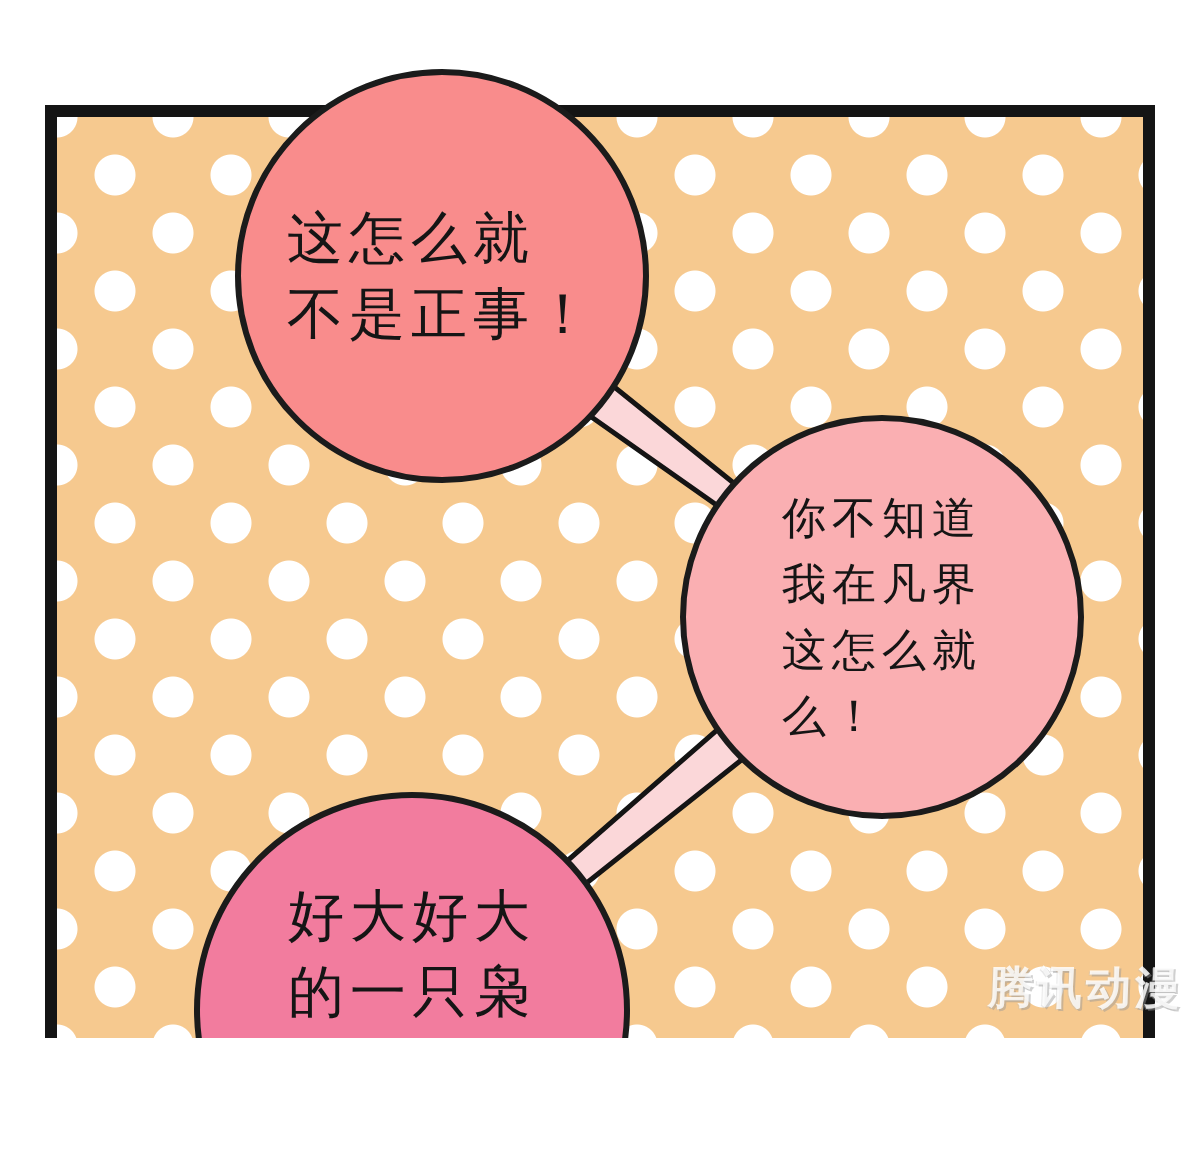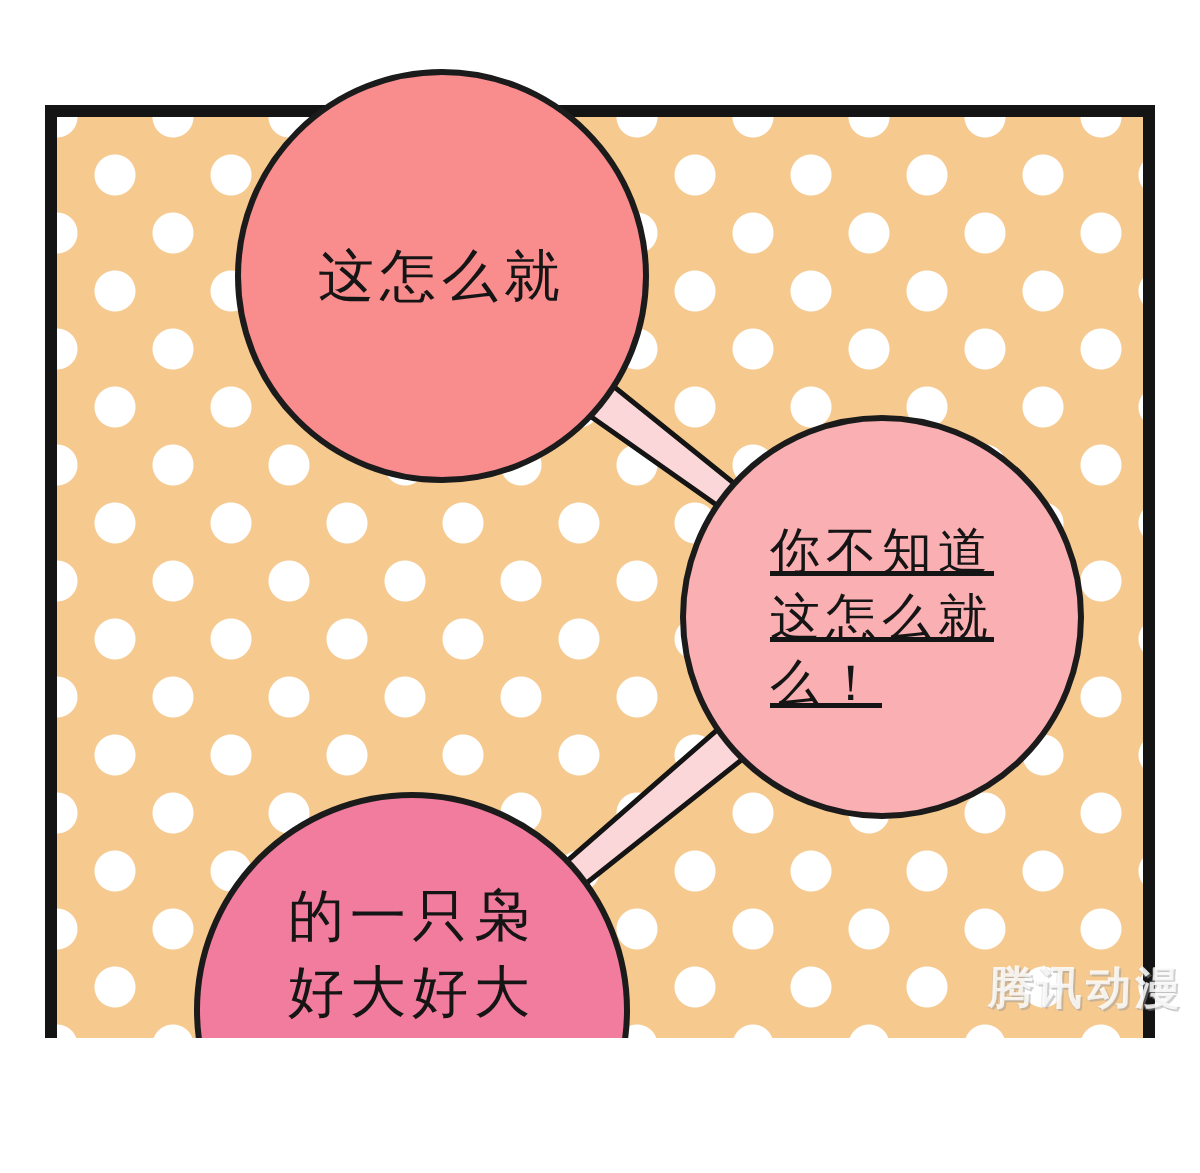--- a/index.html
+++ b/index.html
@@ -71,24 +71,23 @@
     line-height: 76px;
     letter-spacing: 6px;
   }
   .bubble-2 {
     left: 680px;
     top: 415px;
     width: 404px;
     height: 404px;
   }
   .bubble-2 .text-block {
-    font-size: 50px;
+    font-size: 44px;
     line-height: 66px;
     letter-spacing: 6px;
-    text-decoration: underline;
   }
   .bubble-3 {
     left: 194px;
     top: 792px;
     width: 436px;
     height: 436px;
     justify-content: flex-start;
     padding-top: 80px;
   }
   .bubble-3 .text-block {
@@ -123,33 +122,35 @@
   <div class="panel"></div>
 
   <svg class="tails-svg" viewBox="0 0 1200 1173" xmlns="http://www.w3.org/2000/svg">
     <path d="M 573,404 L 597,373 L 751,497 L 735,518 Z" style="fill: rgb(251, 215, 217);"></path>
     <path d="M 733,716 L 759,746 L 569,897 L 551,875 Z" style="fill: rgb(251, 215, 217);"></path>
   </svg>
 
   <div class="bubble bubble-1" style="background-color: rgb(249, 140, 140);">
     <div class="text-block">
       <span class="text-line">这怎么就</span>
+      <span class="text-line">不是正事！</span>
     </div>
   </div>
 
   <div class="bubble bubble-2" style="background-color: rgb(250, 175, 178);">
     <div class="text-block">
       <span class="text-line">你不知道</span>
+      <span class="text-line">我在凡界</span>
       <span class="text-line">这怎么就</span>
       <span class="text-line">么！</span>
     </div>
   </div>
 
   <div class="bubble bubble-3" style="background-color: rgb(242, 124, 158);">
     <div class="text-block">
+      <span class="text-line">好大好大</span>
       <span class="text-line">的一只枭</span>
-      <span class="text-line">好大好大</span>
     </div>
   </div>
 
   <div class="watermark">腾讯动漫</div>
 
 </div>
 
 </body></html>

